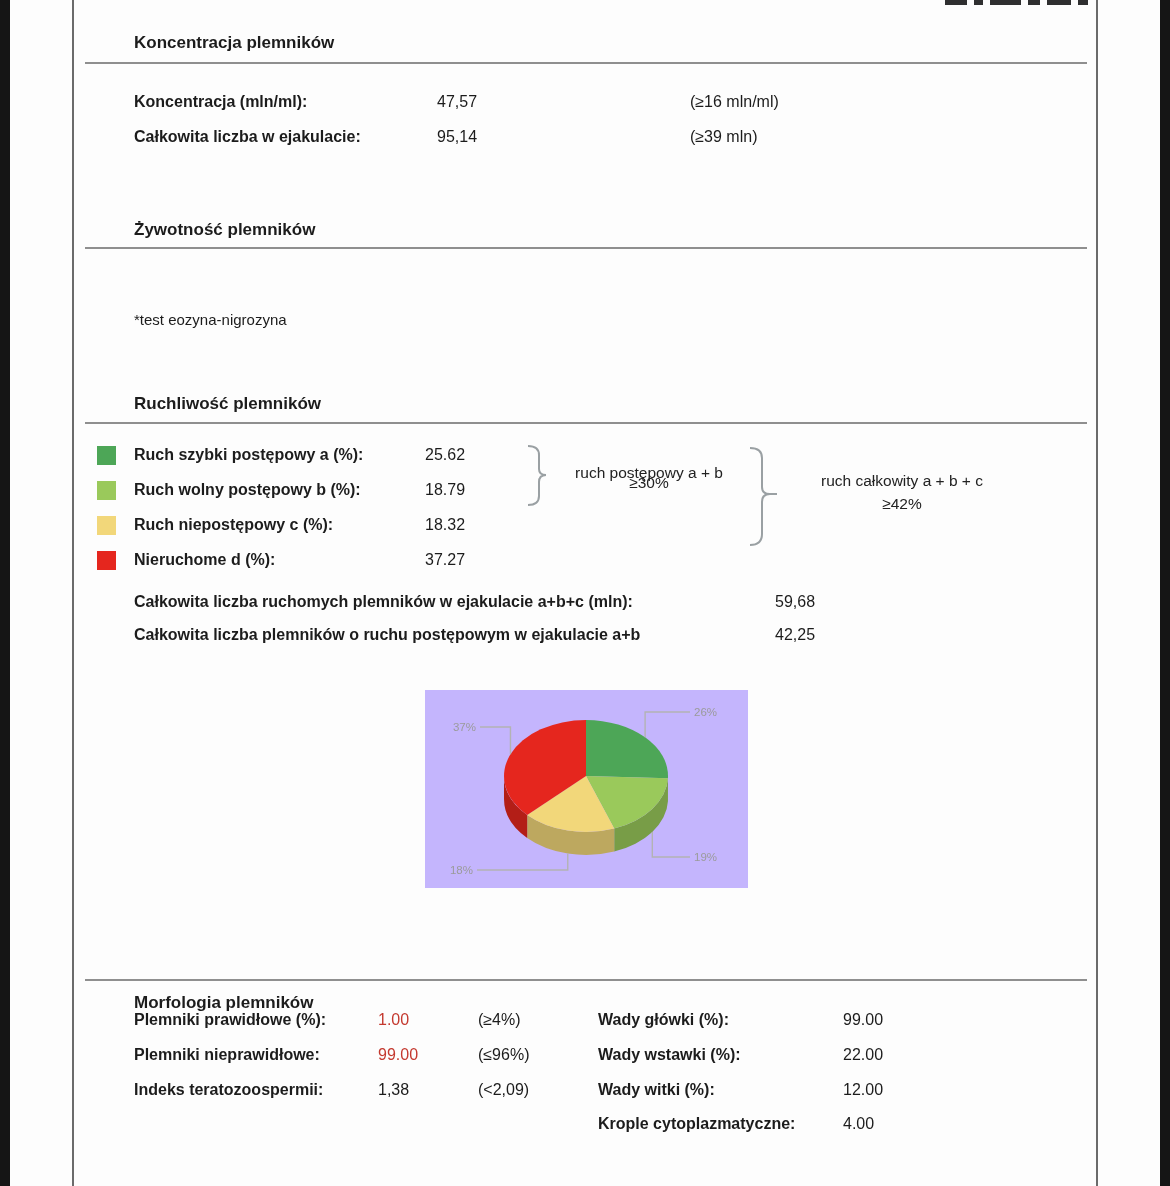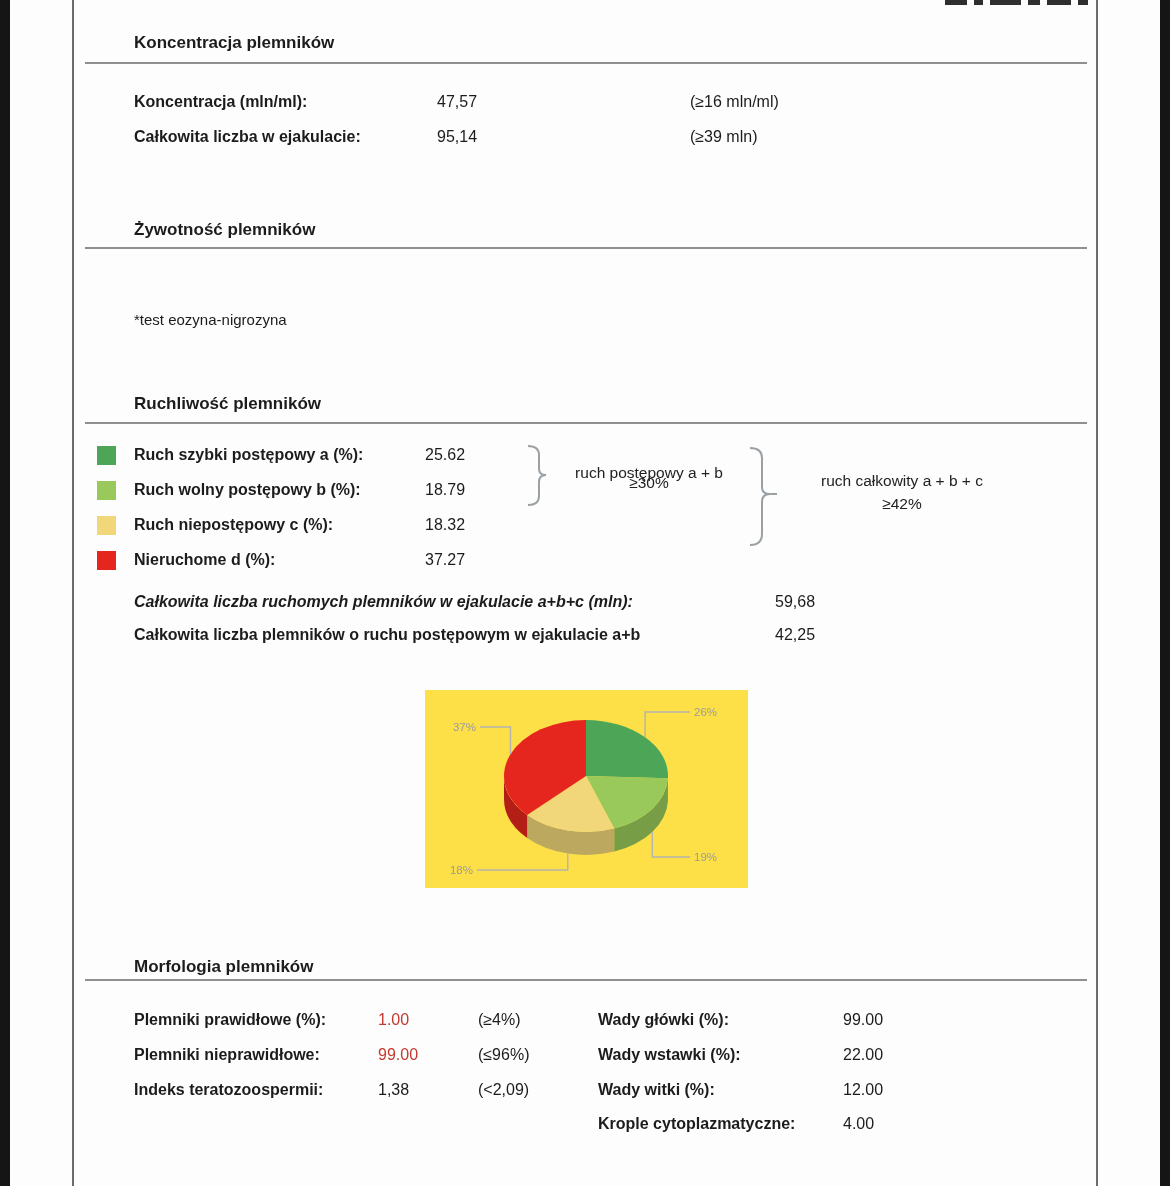--- a/index.html
+++ b/index.html
@@ -90,48 +90,48 @@
   <div class="bracket-label" style="left:555px;top:451px;width:188px;margin-top:12px;">ruch postępowy a + b</div>
   <div class="bracket-label" style="left:555px;top:473px;width:188px;">≥30%</div>
 
   <svg class="abs" style="left:746px;top:446px;" width="34" height="102" viewBox="0 0 34 102">
     <path d="M4 2 Q16 2 16 12 L16 41 Q16 48 24 48 L31 48 M24 48 Q16 48 16 56 L16 88 Q16 99 4 99" fill="none" stroke="#9aa0a3" stroke-width="2"></path>
   </svg>
   <div class="bracket-label" style="left:782px;top:471px;width:240px;">ruch całkowity a + b + c</div>
   <div class="bracket-label" style="left:782px;top:494px;width:240px;">≥42%</div>
 
   <div class="row" style="left:0;top:591px;width:1170px;">
-    <span class="cell lbl" style="left:134px;font-style:italic;">Całkowita liczba ruchomych plemników w ejakulacie a+b+c (mln):</span>
+    <span class="cell lbl" style="left:134px;">Całkowita liczba ruchomych plemników w ejakulacie a+b+c (mln):</span>
     <span class="cell" style="left:775px;">59,68</span>
   </div>
   <div class="row" style="left:0;top:624px;width:1170px;">
     <span class="cell lbl" style="left:134px;">Całkowita liczba plemników o ruchu postępowym w ejakulacie a+b</span>
     <span class="cell" style="left:775px;">42,25</span>
   </div>
 
-  <div class="chart-panel" style="background: #fde047;"><svg width="323" height="198">
+  <div class="chart-panel" style="background: #c4b5fd;"><svg width="323" height="198">
         <path d="M243.00,86.00 A82 56 0 0 1 242.94,88.18 L242.94,111.18 A82 56 0 0 0 243.00,109.00 Z" fill="rgb(60,129,68)"></path>
         <path d="M242.94,88.18 A82 56 0 0 1 189.21,138.58 L189.21,161.58 A82 56 0 0 0 242.94,111.18 Z" fill="rgb(120,157,71)"></path>
         <path d="M189.21,138.58 A82 56 0 0 1 102.19,125.02 L102.19,148.02 A82 56 0 0 0 189.21,161.58 Z" fill="rgb(189,168,95)"></path>
         <path d="M102.19,125.02 A82 56 0 0 1 79.00,86.00 L79.00,109.00 A82 56 0 0 0 102.19,148.02 Z" fill="rgb(179,30,23)"></path>
         <path d="M161 86 L161.00,30.00 A82 56 0 0 1 242.94,88.18 Z" fill="#4da657"></path>
         <path d="M161 86 L242.94,88.18 A82 56 0 0 1 189.21,138.58 Z" fill="#9ac95b"></path>
         <path d="M161 86 L189.21,138.58 A82 56 0 0 1 102.19,125.02 Z" fill="#f2d77a"></path>
         <path d="M161 86 L102.19,125.02 A82 56 0 0 1 161.00,30.00 Z" fill="#e5261e"></path>
         <polyline points="220.1,47.18 220.1,22 265,22" fill="none" stroke="#b3b3b3" stroke-width="1.4"></polyline>
         <text x="269" y="26" text-anchor="start" fill="#9b9b9b" font-size="11.5">26%</text>
         <polyline points="227.29,141.96 227.29,167 265,167" fill="none" stroke="#b3b3b3" stroke-width="1.4"></polyline>
         <text x="269" y="171" text-anchor="start" fill="#9b9b9b" font-size="11.5">19%</text>
         <polyline points="142.76,163.6 142.76,180 52,180" fill="none" stroke="#b3b3b3" stroke-width="1.4"></polyline>
         <text x="48" y="184" text-anchor="end" fill="#9b9b9b" font-size="11.5">18%</text>
         <polyline points="85.47,64.2 85.47,37 55,37" fill="none" stroke="#b3b3b3" stroke-width="1.4"></polyline>
         <text x="51" y="41" text-anchor="end" fill="#9b9b9b" font-size="11.5">37%</text>
       </svg></div>
 
-  <div class="section-title" style="top:957px;">Morfologia plemników</div>
+  <div class="section-title" style="top:993px;">Morfologia plemników</div>
   <div class="divider" style="top:979px;"></div>
 
   <div class="row" style="left:0;top:1009px;width:1170px;">
     <span class="cell lbl" style="left:134px;">Plemniki prawidłowe (%):</span>
     <span class="cell" style="left: 378px; color: rgb(196, 57, 47);">1.00</span>
     <span class="cell" style="left:478px;">(≥4%)</span>
     <span class="cell lbl" style="left:598px;">Wady główki (%):</span>
     <span class="cell" style="left:843px;">99.00</span>
   </div>
 

